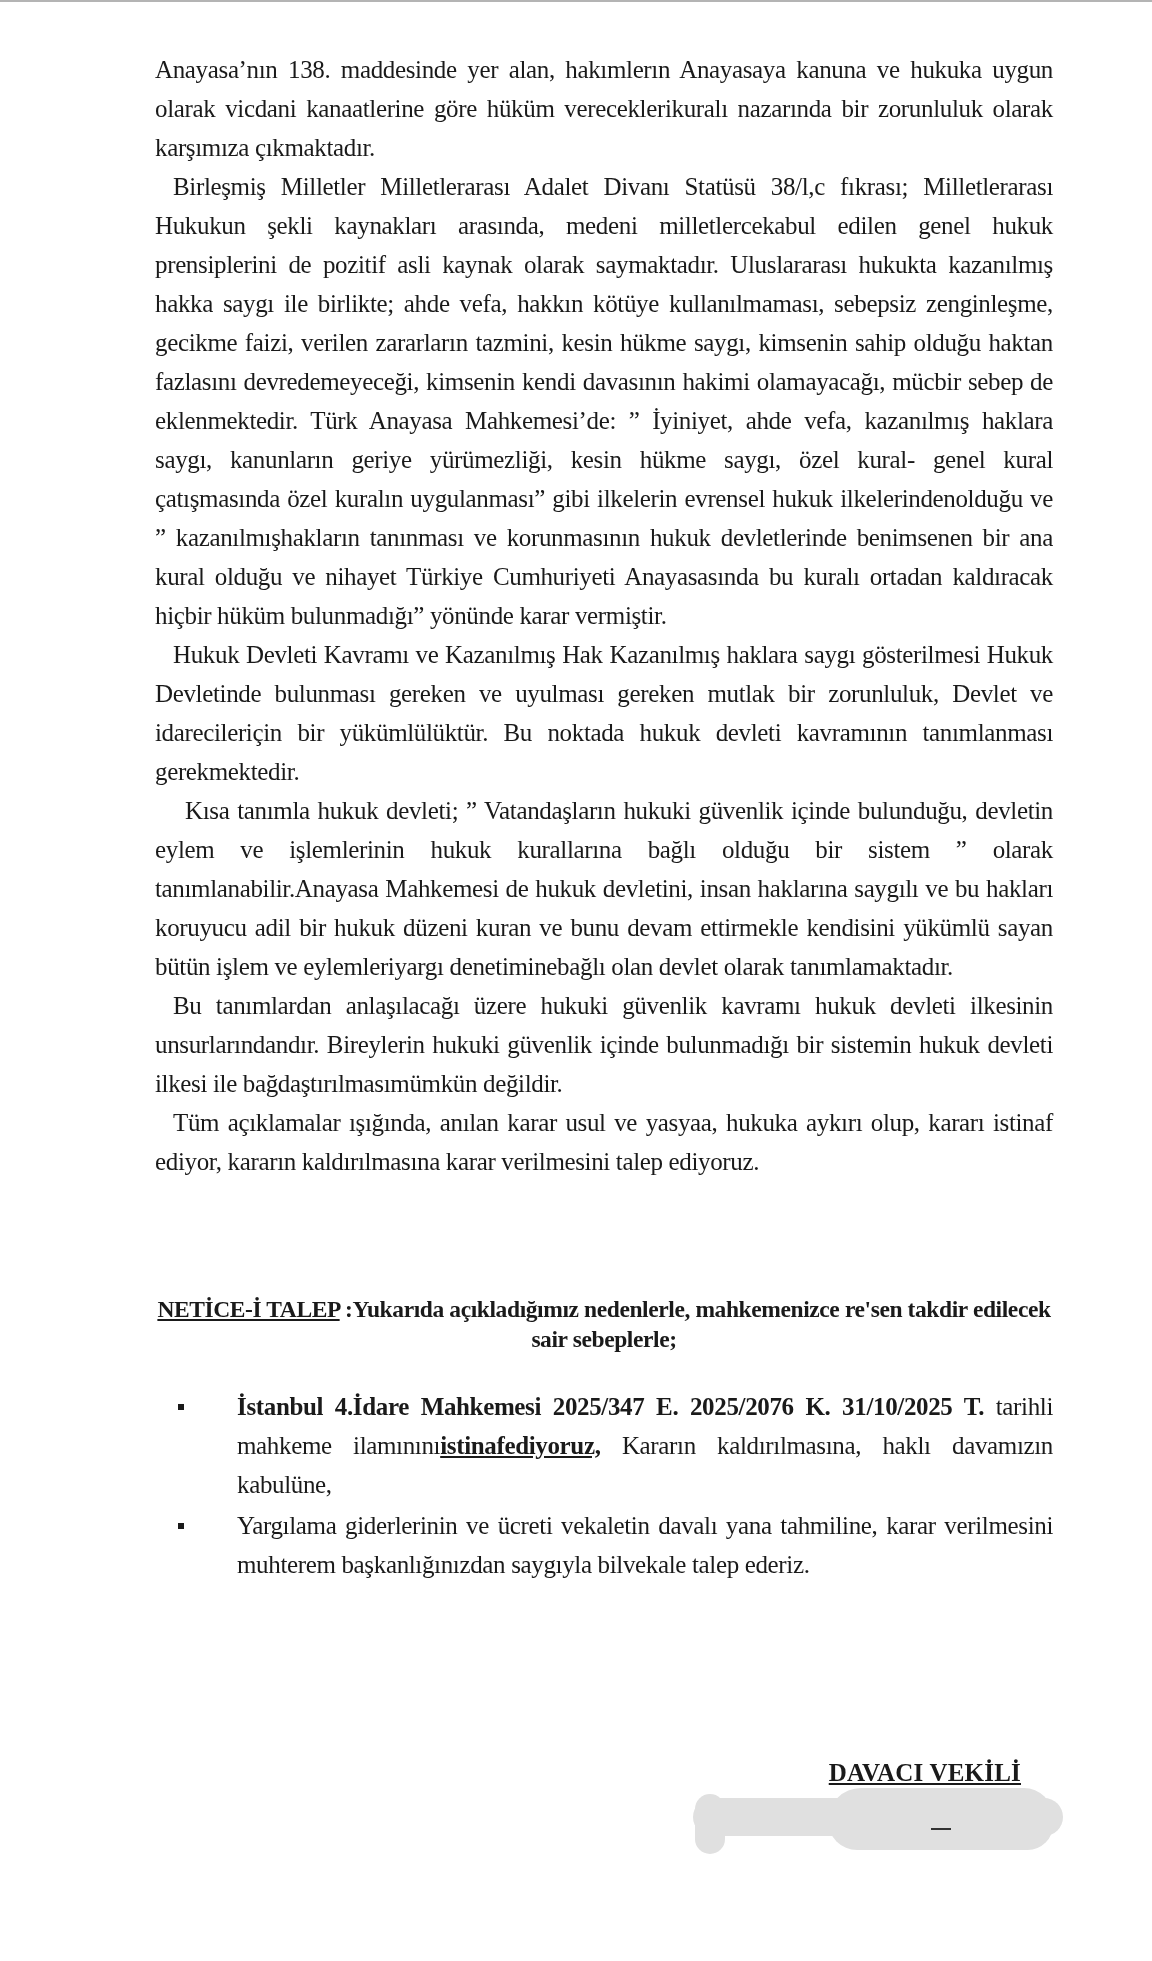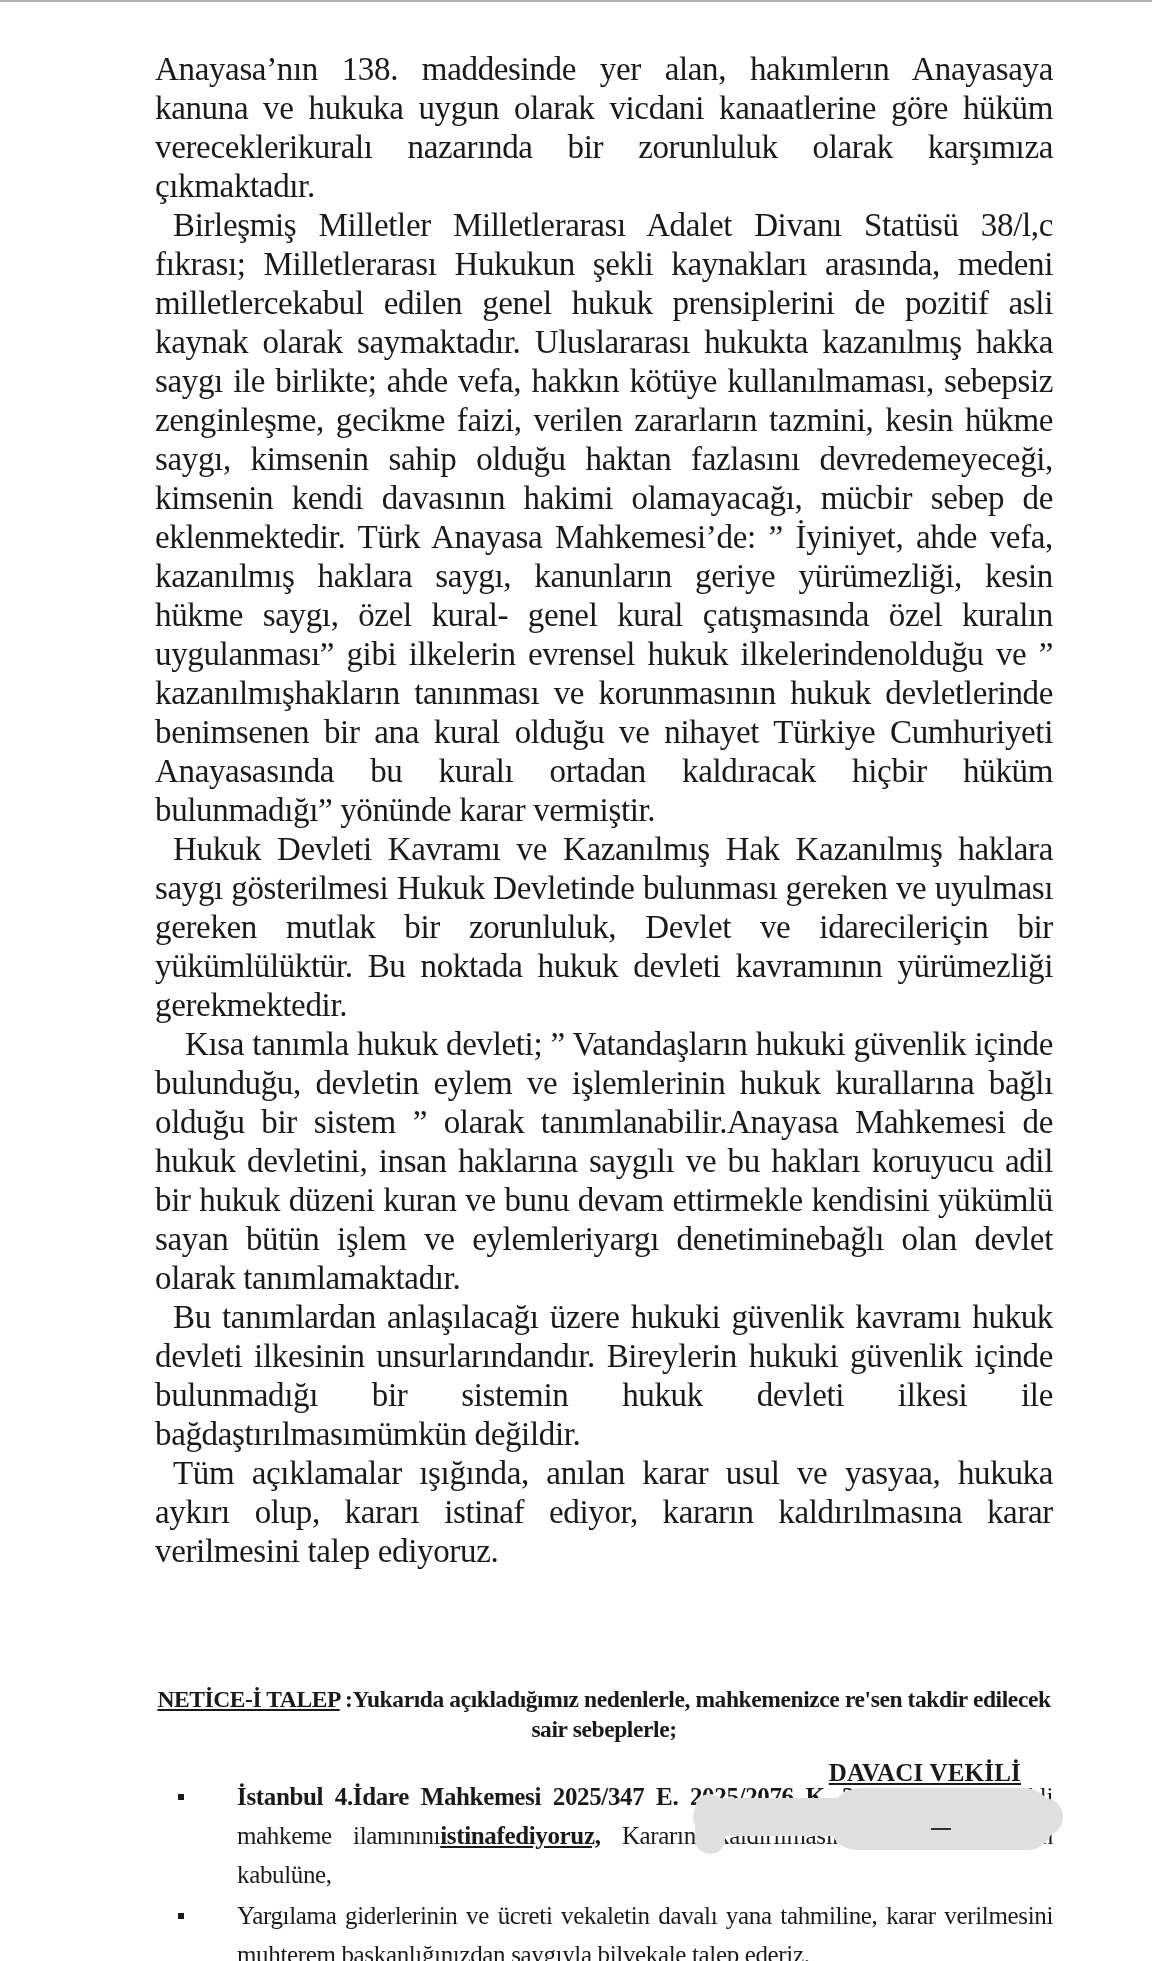--- a/index.html
+++ b/index.html
@@ -22,21 +22,21 @@
       background: #b4b4b4;
     }
     .page {
       position: absolute;
       left: 155px;
       top: 50px;
       width: 898px;
     }
     .para {
       margin: 0;
-      font-size: 33px;
+      font-size: 25px;
       line-height: 39px;
       text-align: justify;
       letter-spacing: -0.35px;
       word-spacing: 0px;
     }
     .para.indent {
       text-indent: 30px;
     }
     .para.indent-sm {
       text-indent: 18px;
@@ -136,21 +136,21 @@
 <body>
 
 <div class="top-border"></div>
 
 <div class="page">
 
   <p class="para">Anayasa’nın 138. maddesinde yer alan, hakımlerın Anayasaya kanuna ve hukuka uygun olarak vicdani kanaatlerine göre hüküm vereceklerikuralı nazarında bir zorunluluk olarak karşımıza çıkmaktadır.</p>
 
   <p class="para indent-sm">Birleşmiş Milletler Milletlerarası Adalet Divanı Statüsü 38/l,c fıkrası; Milletlerarası Hukukun şekli kaynakları arasında, medeni milletlercekabul edilen genel hukuk prensiplerini de pozitif asli kaynak olarak saymaktadır. Uluslararası hukukta kazanılmış hakka saygı ile birlikte; ahde vefa, hakkın kötüye kullanılmaması, sebepsiz zenginleşme, gecikme faizi, verilen zararların tazmini, kesin hükme saygı, kimsenin sahip olduğu haktan fazlasını devredemeyeceği, kimsenin kendi davasının hakimi olamayacağı, mücbir sebep de eklenmektedir. Türk Anayasa Mahkemesi’de: ” İyiniyet, ahde vefa, kazanılmış haklara saygı, kanunların geriye yürümezliği, kesin hükme saygı, özel kural- genel kural çatışmasında özel kuralın uygulanması” gibi ilkelerin evrensel hukuk ilkelerindenolduğu ve ” kazanılmışhakların tanınması ve korunmasının hukuk devletlerinde benimsenen bir ana kural olduğu ve nihayet Türkiye Cumhuriyeti Anayasasında bu kuralı ortadan kaldıracak hiçbir hüküm bulunmadığı” yönünde karar vermiştir.</p>
 
-  <p class="para indent-sm">Hukuk Devleti Kavramı ve Kazanılmış Hak Kazanılmış haklara saygı gösterilmesi Hukuk Devletinde bulunması gereken ve uyulması gereken mutlak bir zorunluluk, Devlet ve idarecileriçin bir yükümlülüktür. Bu noktada hukuk devleti kavramının yürümezliği gerekmektedir.</p>
+  <p class="para indent-sm">Hukuk Devleti Kavramı ve Kazanılmış Hak Kazanılmış haklara saygı gösterilmesi Hukuk Devletinde bulunması gereken ve uyulması gereken mutlak bir zorunluluk, Devlet ve idarecileriçin bir yükümlülüktür. Bu noktada hukuk devleti kavramının tanımlanması gerekmektedir.</p>
 
   <p class="para indent">Kısa tanımla hukuk devleti; ” Vatandaşların hukuki güvenlik içinde bulunduğu, devletin eylem ve işlemlerinin hukuk kurallarına bağlı olduğu bir sistem ” olarak tanımlanabilir.Anayasa Mahkemesi de hukuk devletini, insan haklarına saygılı ve bu hakları koruyucu adil bir hukuk düzeni kuran ve bunu devam ettirmekle kendisini yükümlü  sayan bütün işlem ve eylemleriyargı denetiminebağlı olan devlet olarak tanımlamaktadır.</p>
 
   <p class="para indent-sm">Bu tanımlardan anlaşılacağı üzere hukuki güvenlik kavramı hukuk devleti ilkesinin unsurlarındandır. Bireylerin hukuki güvenlik içinde bulunmadığı bir sistemin hukuk devleti ilkesi ile bağdaştırılmasımümkün değildir.</p>
 
   <p class="para indent-sm">Tüm açıklamalar ışığında, anılan karar usul ve yasyaa, hukuka aykırı olup, kararı istinaf ediyor, kararın kaldırılmasına karar verilmesini talep ediyoruz.</p>
 
   <div class="gap-large"></div>
 
   <p class="request">

